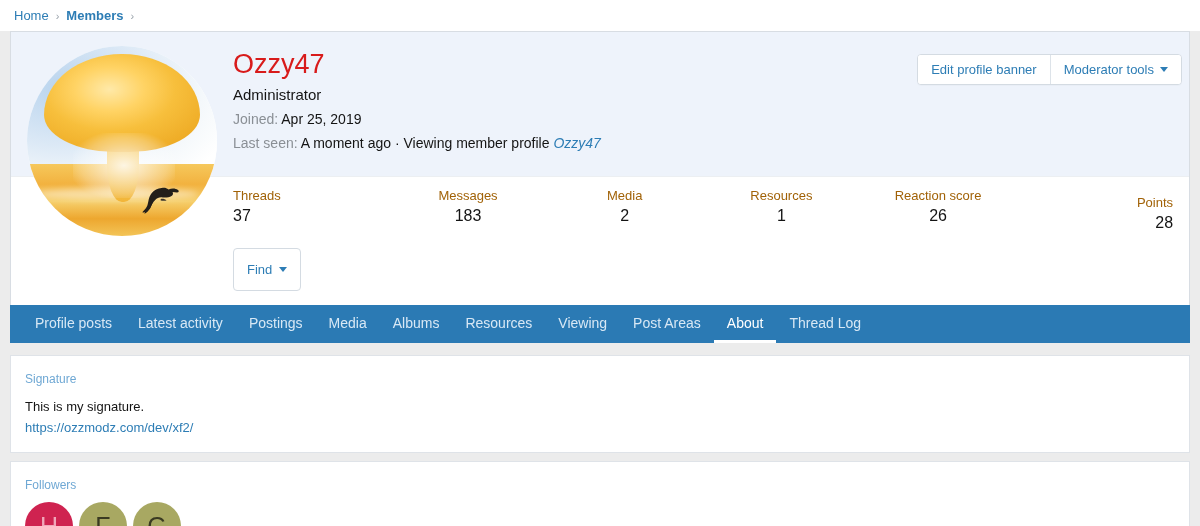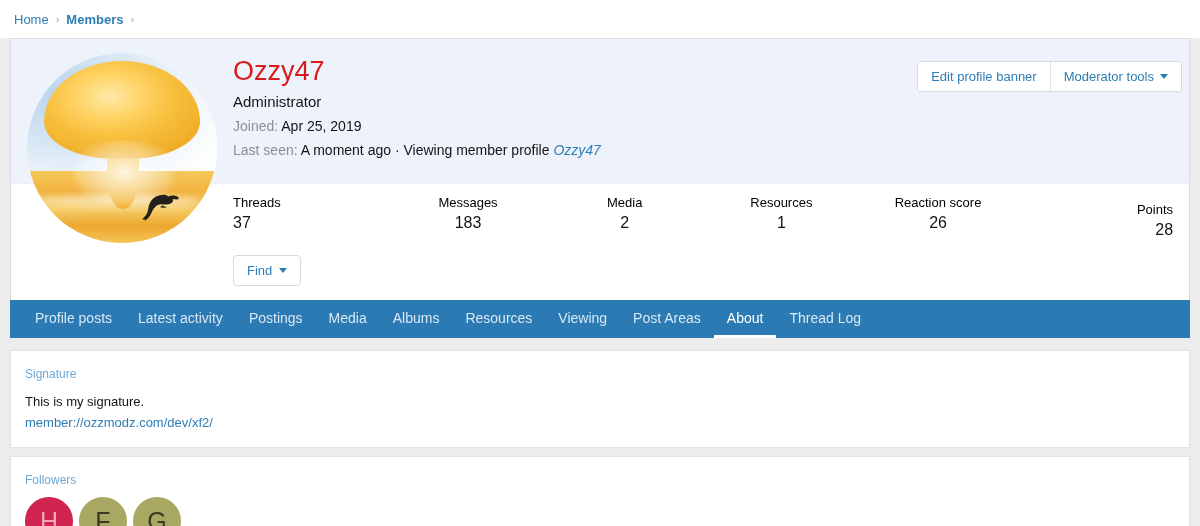--- a/index.html
+++ b/index.html
@@ -12,21 +12,21 @@
     overflow: hidden;
     background: #ececec;
     font-family: "Liberation Sans", sans-serif;
     font-size: 13px;
     color: #141414;
     -webkit-font-smoothing: antialiased;
   }
 
   
   .breadcrumb {
-    height: 38px;
+    height: 31px;
     padding: 0 0 0 14px;
     display: flex;
     align-items: center;
     gap: 7px;
     background: #ffffff;
     font-size: 13px;
   }
   .crumb-link {
     color: #2d7db5;
     text-decoration: none;
@@ -211,21 +211,21 @@
     display: flex;
     padding-left: 16px;
   }
   .stat {
     flex: 1 1 0;
     text-align: center;
   }
   .stat:first-child { text-align: left; }
   .stat:last-child { text-align: right; margin-top: 7px; }
   .stat-label {
-    color: #000000;
+    color: #a16207;
     font-size: 13px;
     line-height: 18px;
   }
   .stat-value {
     color: #141414;
     font-size: 16px;
     line-height: 22px;
   }
 
   
@@ -236,21 +236,21 @@
   }
   .find-spacer { width: 190px; flex: 0 0 190px; }
   .find-inner { padding-left: 16px; }
   .find-btn {
     background: #ffffff;
     border: 1px solid #d4dbe2;
     border-radius: 4px;
     color: #2d7db5;
     font-family: inherit;
     font-size: 13px;
-    padding: 7px 13px;
+    padding: 13px 13px;
     cursor: pointer;
     display: inline-flex;
     align-items: center;
     gap: 7px;
   }
 
   
   .tabbar {
     background: #2b7ab4;
     display: flex;
@@ -433,21 +433,21 @@
     <a class="tab active" href="#">About</a>
     <a class="tab" href="#">Thread Log</a>
   </div>
 </div>
 
 <div class="content">
 
   <div class="block">
     <h2 class="block-title">Signature</h2>
     <div class="sig-text">This is my signature.</div>
-    <a class="sig-link" href="#">member://ozzmodz.com/dev/xf2/</a>
+    <a class="sig-link" href="#">https://ozzmodz.com/dev/xf2/</a>
   </div>
 
   <div class="block">
     <h2 class="block-title">Followers</h2>
     <div class="followers-row">
       <div class="follower-avatar" style="background:#cf2350;color:#f0a7ba;">H</div>
       <div class="follower-avatar" style="background:#a8a862;color:#3a3a22;">F</div>
       <div class="follower-avatar" style="background:#a8a862;color:#3a3a22;">G</div>
     </div>
   </div>

